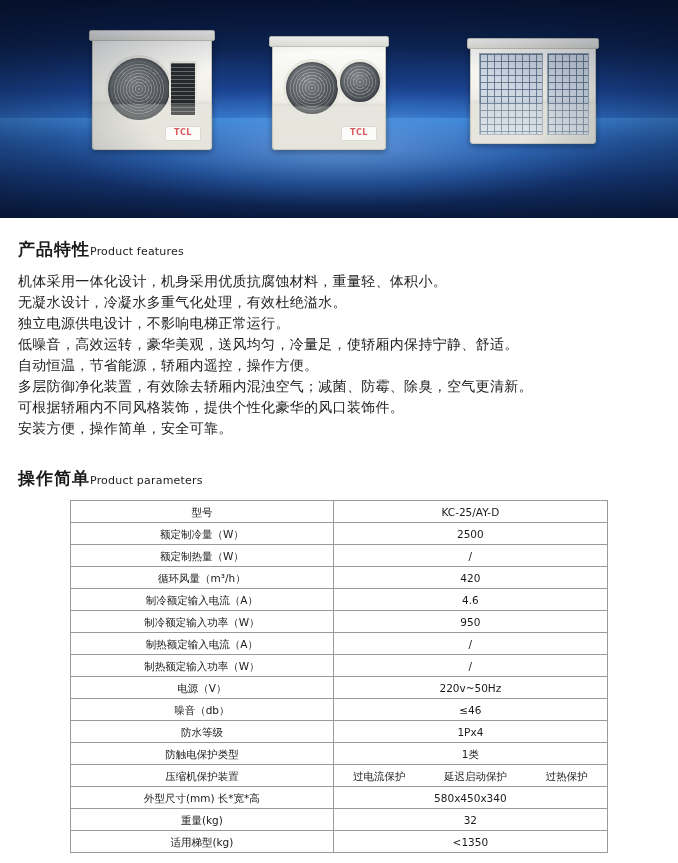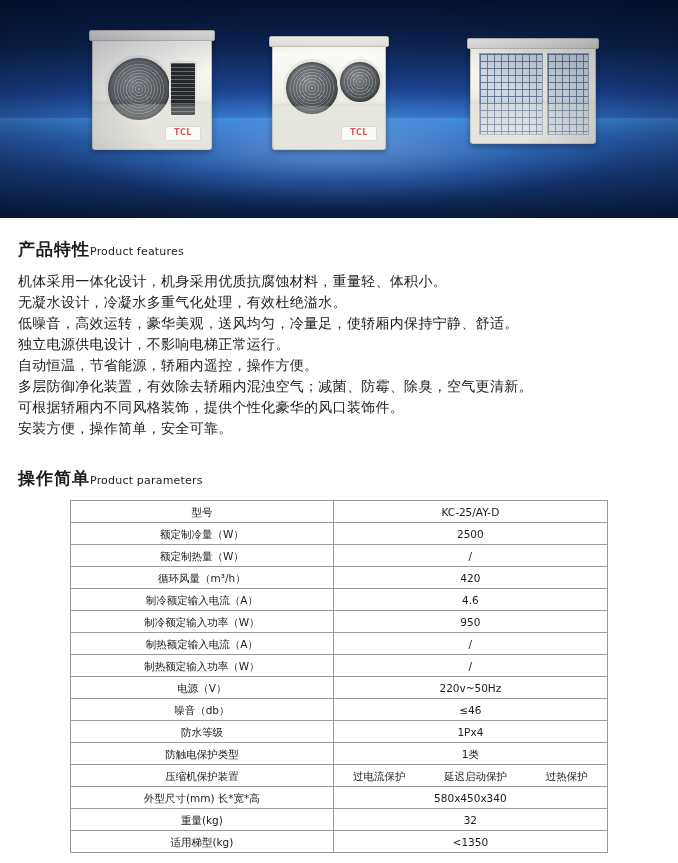--- a/index.html
+++ b/index.html
@@ -241,22 +241,22 @@
 <div class="content">
 
   <div class="section-head">
     <span class="cn">产品特性</span>
     <span class="en">Product features</span>
   </div>
 
   <ul class="features" id="features-list">
       <li>机体采用一体化设计，机身采用优质抗腐蚀材料，重量轻、体积小。</li>
       <li>无凝水设计，冷凝水多重气化处理，有效杜绝溢水。</li>
+      <li>独立电源供电设计，不影响电梯正常运行。</li>
       <li>低噪音，高效运转，豪华美观，送风均匀，冷量足，使轿厢内保持宁静、舒适。</li>
-      <li>独立电源供电设计，不影响电梯正常运行。</li>
       <li>自动恒温，节省能源，轿厢内遥控，操作方便。</li>
       <li>多层防御净化装置，有效除去轿厢内混浊空气；减菌、防霉、除臭，空气更清新。</li>
       <li>可根据轿厢内不同风格装饰，提供个性化豪华的风口装饰件。</li>
       <li>安装方便，操作简单，安全可靠。</li>
     </ul>
 
   <div class="section-head" style="margin-top:28px;">
     <span class="cn">操作简单</span>
     <span class="en">Product parameters</span>
   </div>

